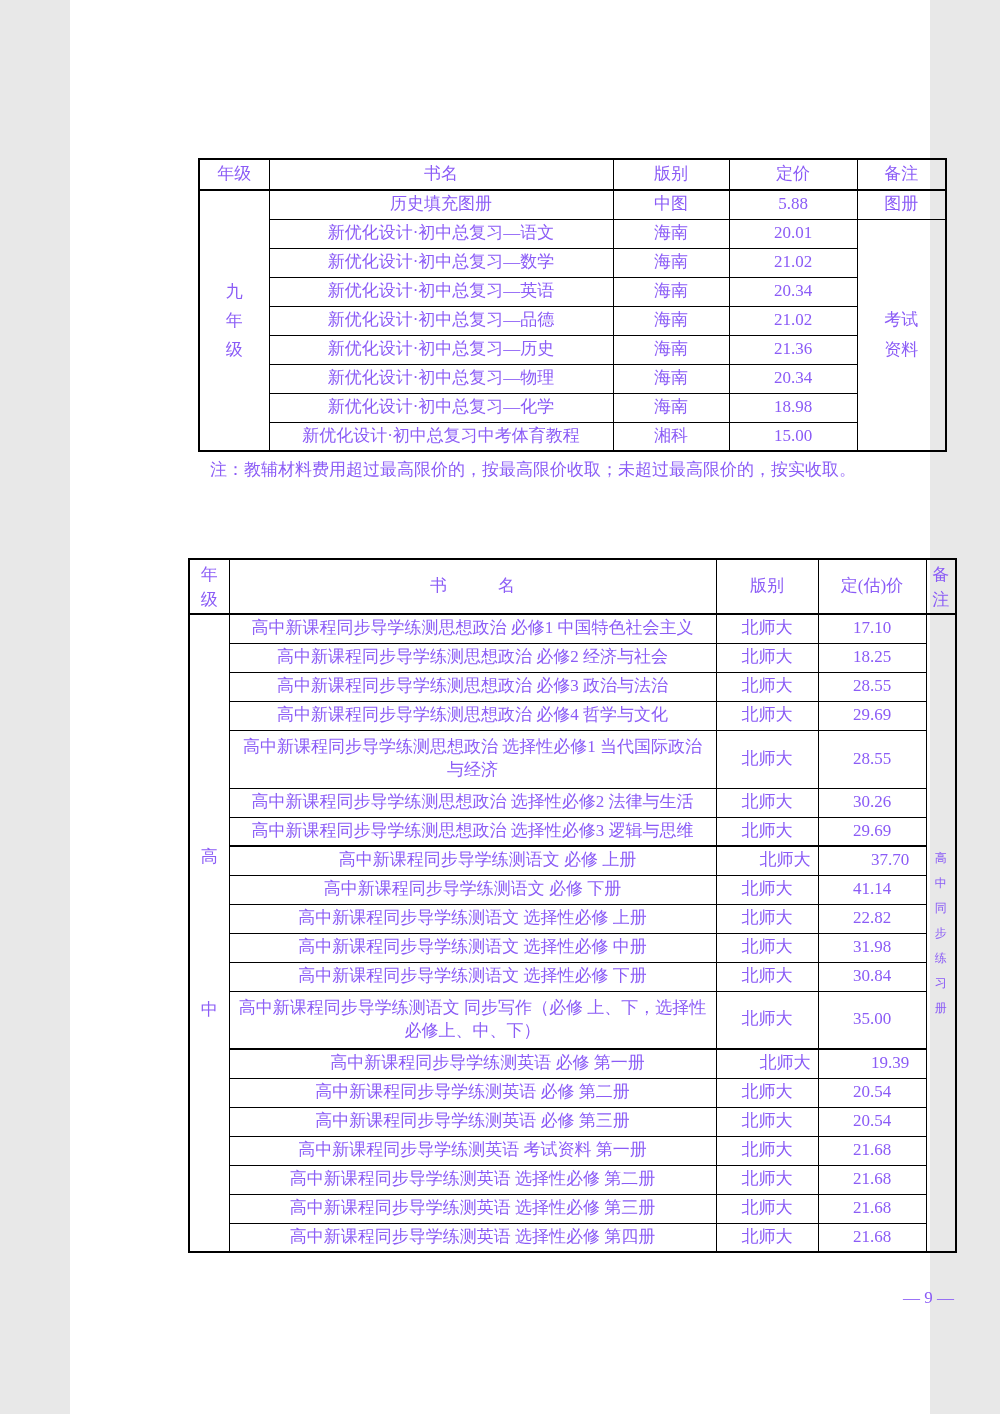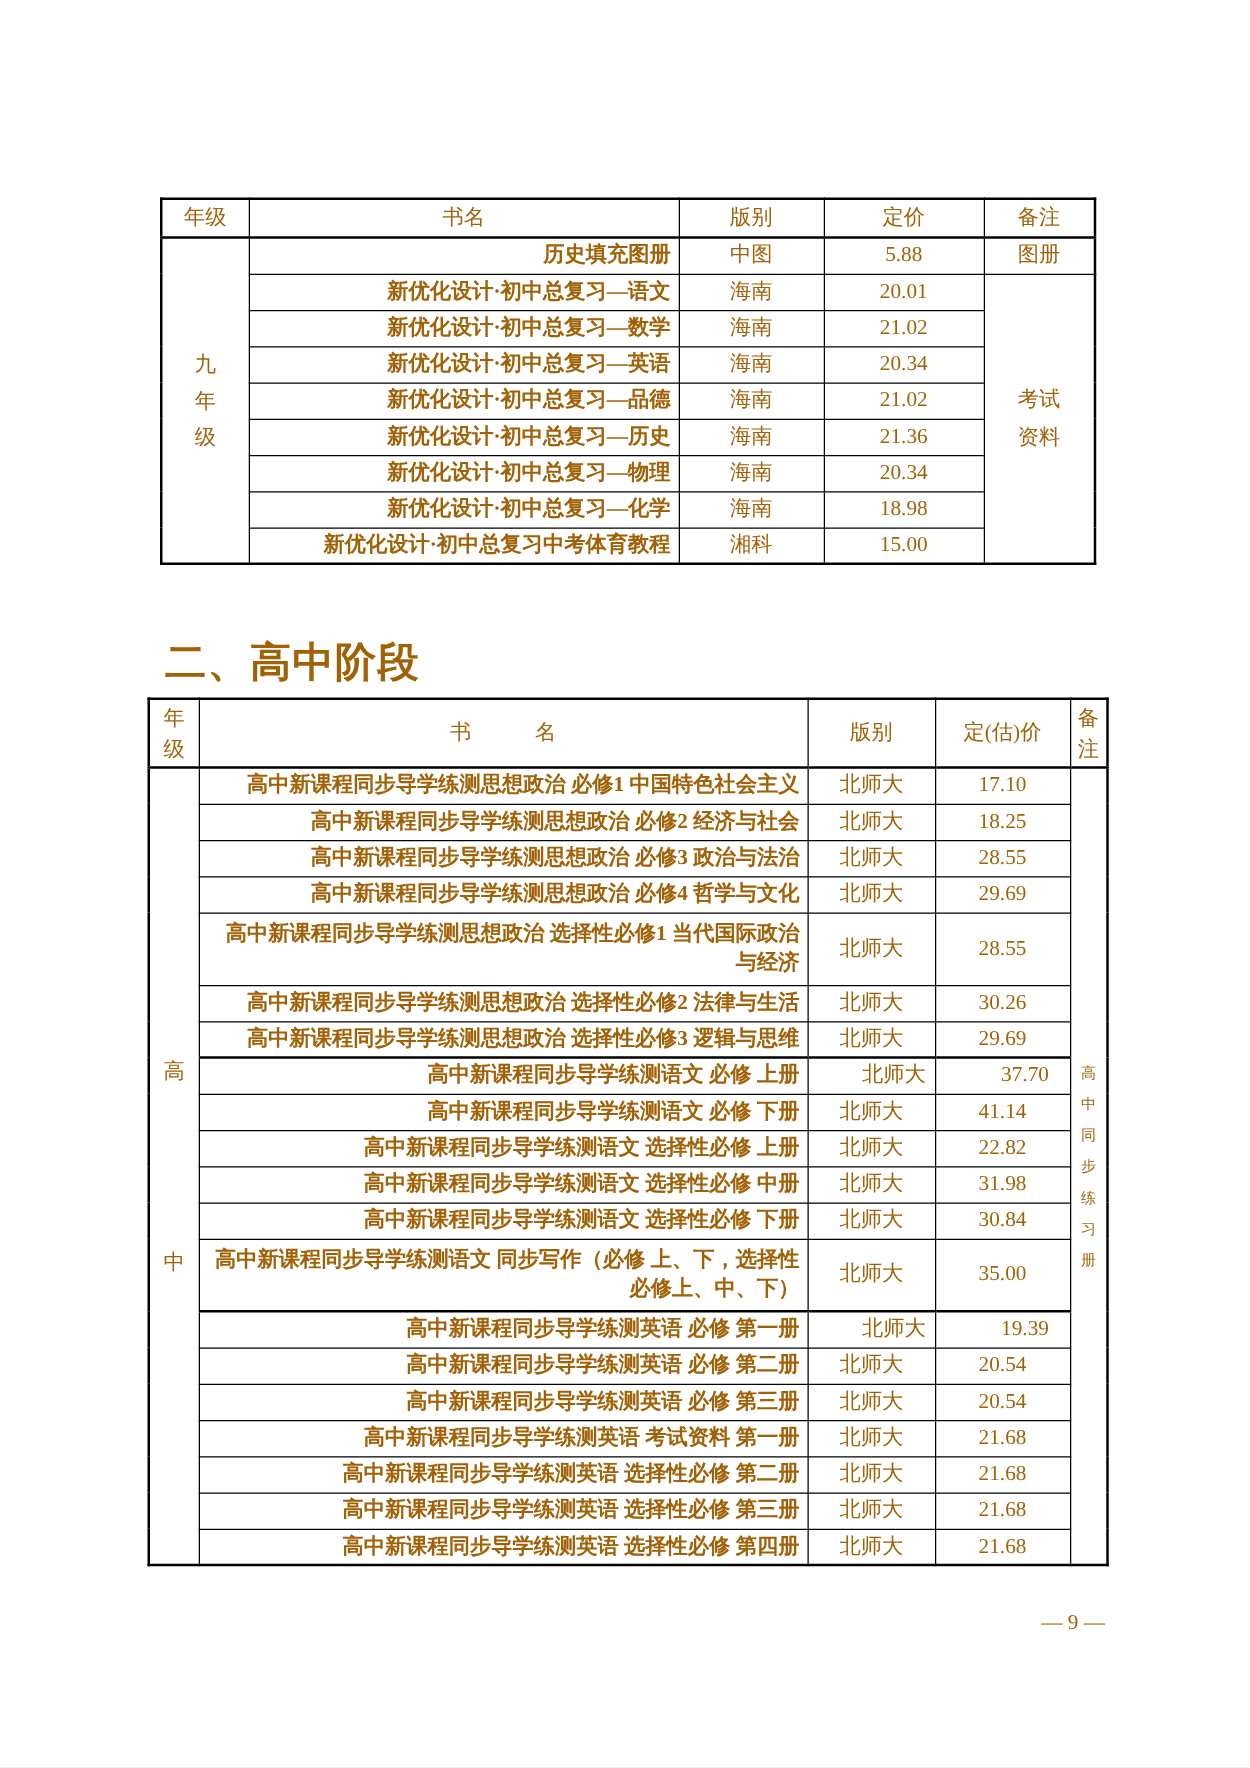--- a/index.html
+++ b/index.html
@@ -1,32 +1,32 @@
 <!DOCTYPE html>
 <html><head>
 <meta charset="utf-8">
 <style>
   * { box-sizing: border-box; }
   html,body { margin:0; padding:0; background:#e8e8e8; }
   .page {
-    position:relative; width:1000px; height:1414px; margin:0 auto;
-    background:#ffffff; color:#a16207;
+    position:relative; width:860px; height:1414px; margin:0 auto;
+    background:#ffffff; color:#8b5cf6;
     font-family:"Liberation Serif","DejaVu Serif",serif;
   }
   table {
     position:absolute; border-collapse:collapse; table-layout:fixed;
     border:2px solid #000;
   }
   th, td {
     border:1px solid #000; font-size:17px; font-weight:normal;
     padding:0; vertical-align:middle; text-align:center; overflow:hidden;
     line-height:1.35;
   }
   thead th { border-bottom:2px solid #000; }
-  td.name { text-align:right; padding:0 6px;font-weight:bold; }
+  td.name { text-align:center; padding:0 6px; }
   .t1 { left:128px; top:158px; width:747px; }
   .t1 thead th { height:31px; }
   .t1 tbody td { height:29px; }
   .t2 { left:118px; top:558px; width:767px; }
   .t2 thead th { height:55px; }
   .t2 tbody td { height:29px; }
   .t2 tr.tall td { height:58px; }
   .t2 tr.group td { border-top:2px solid #000;padding-left:36px; }
   
   .vert { word-break:break-all; margin:0 auto; text-align:center; }
@@ -121,22 +121,22 @@
         <td>18.98</td>
       </tr>
       <tr>
         <td class="name">新优化设计·初中总复习中考体育教程</td>
         <td>湘科</td>
         <td>15.00</td>
       </tr>
     </tbody>
   </table>
 
-
-  <div class="heading">二、高中阶段</div>
+  <div class="note">注：教辅材料费用超过最高限价的，按最高限价收取；未超过最高限价的，按实收取。</div>
+
 
   <table class="t2">
     <colgroup>
       <col style="width:40px">
         <col style="width:487px">
         <col style="width:102px">
         <col style="width:108px">
         <col style="width:30px">
     </colgroup>
     <thead>

